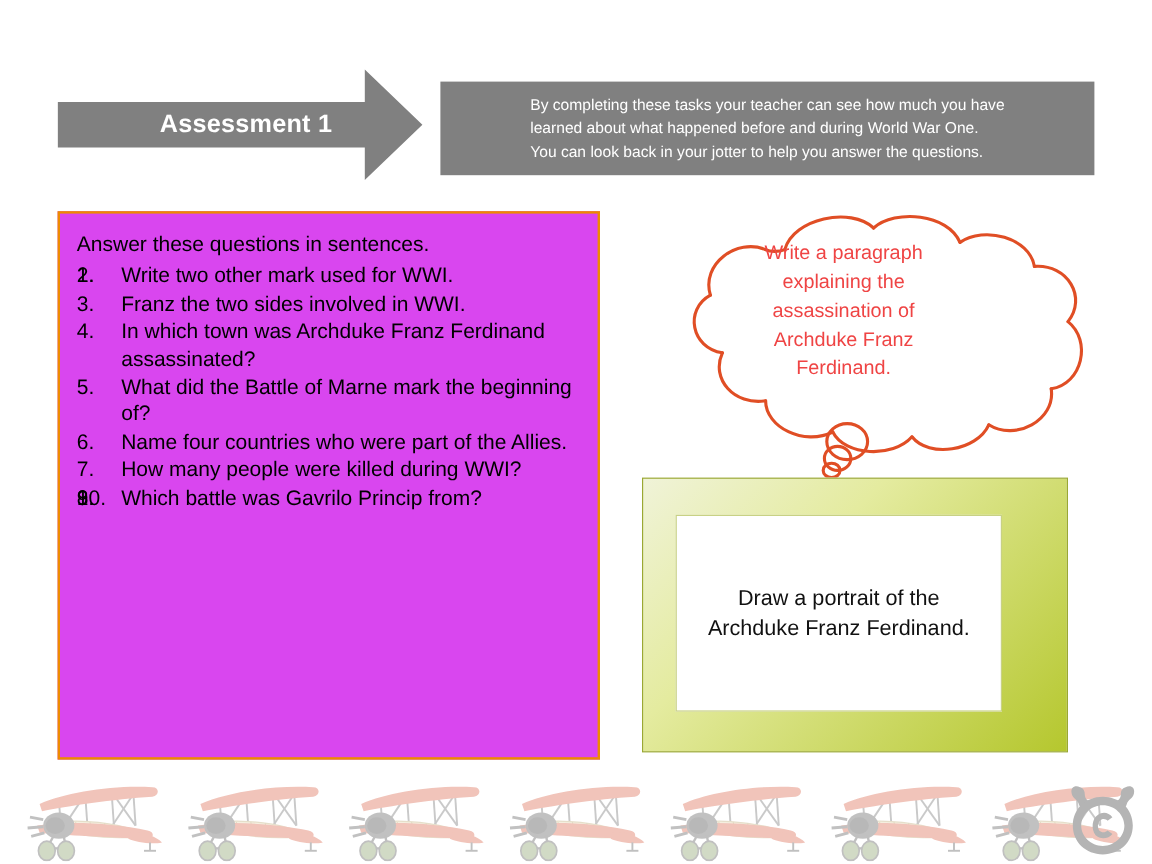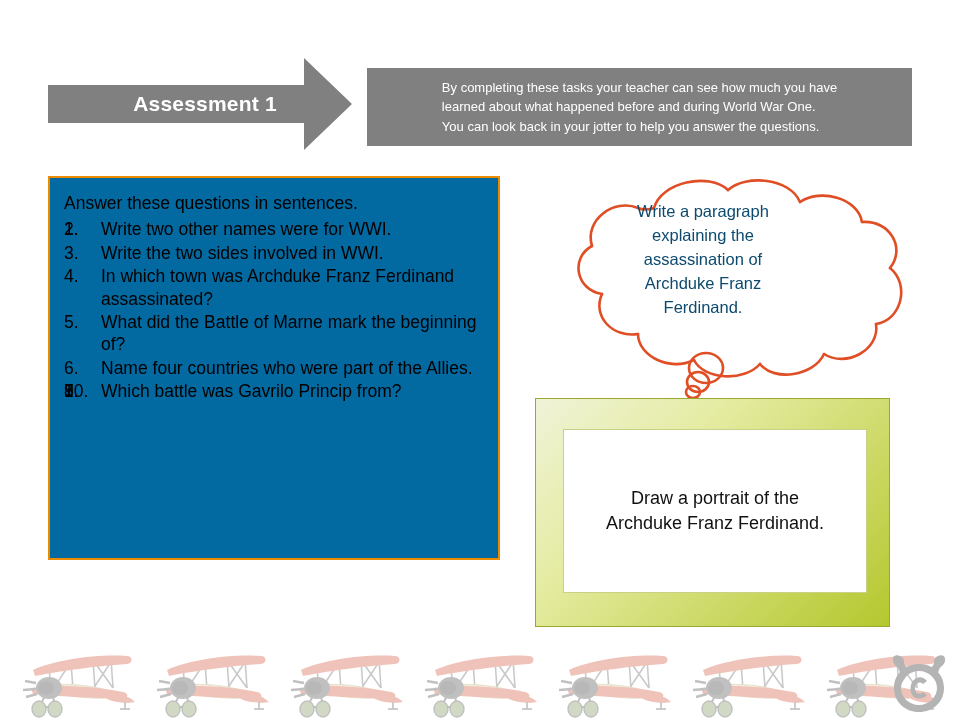--- a/index.html
+++ b/index.html
@@ -64,23 +64,23 @@
     text-align: left;
     white-space: pre-line;
   }
 
   
   #questions-panel {
     position: absolute;
     left: 48px;
     top: 176px;
     width: 452px;
-    height: 384px;
+    height: 457px;
     border: 2px solid #ED8B00;
-    background: #0369a1;
+    background: #d946ef;
     box-sizing: border-box;
     padding: 14px 14px 10px 12px;
   }
   #questions-intro {
     font-size: 17.5px;
     color: #000000;
     line-height: 1.34;
     margin: 0 0 3px 2px;
   }
   #questions-list {
@@ -113,41 +113,41 @@
     height: 222px;
   }
   #thought-cloud svg { display: block; }
   #cloud-text {
     position: absolute;
     left: 612px;
     top: 200px;
     width: 182px;
     text-align: center;
     font-size: 16.5px;
-    color: #0c4a6e;
+    color: #ef4444;
     line-height: 1.45;
     pointer-events: none;
   }
 
   
   #draw-box {
     position: absolute;
     left: 535px;
     top: 398px;
     width: 355px;
     height: 229px;
     border: 1px solid #9aa832;
     background: linear-gradient(135deg, #f0f3d8 0%, #e4eb9f 35%, #b5c72e 100%);
     box-sizing: border-box;
   }
   #draw-inner {
     position: absolute;
     left: 27px;
     top: 30px;
-    width: 304px;
+    width: 272px;
     height: 164px;
     background: #ffffff;
     border: 1px solid #c8d185;
     box-sizing: border-box;
     display: flex;
     align-items: center;
     justify-content: center;
   }
   #draw-text {
     font-size: 18px;
@@ -194,26 +194,26 @@
 <div id="intro-box">
   <div id="intro-text">By completing these tasks your teacher can see how much you have
 learned about what happened before and during World War One.
 You can look back in your jotter to help you answer the questions.</div>
 </div>
 
 <div id="questions-panel">
   <p id="questions-intro">Answer these questions in sentences.</p>
   <ol id="questions-list">
       <li><span class="qnum">1.</span></li>
-      <li><span class="qnum">2.</span><span class="qtext">Write two other names were for WWI.</span></li>
-      <li><span class="qnum">3.</span><span class="qtext">Write the two sides involved in WWI.</span></li>
+      <li><span class="qnum">2.</span><span class="qtext">Write two other mark used for WWI.</span></li>
+      <li><span class="qnum">3.</span><span class="qtext">Franz the two sides involved in WWI.</span></li>
       <li><span class="qnum">4.</span><span class="qtext">In which town was Archduke Franz Ferdinand assassinated?</span></li>
       <li><span class="qnum">5.</span><span class="qtext">What did the Battle of Marne mark the beginning of?</span></li>
       <li><span class="qnum">6.</span><span class="qtext">Name four countries who were part of the Allies.</span></li>
-      <li><span class="qnum">7.</span></li>
+      <li><span class="qnum">7.</span><span class="qtext">How many people were killed during WWI?</span></li>
       <li><span class="qnum">8.</span></li>
       <li><span class="qnum">9.</span></li>
       <li><span class="qnum">10.</span><span class="qtext">Which battle was Gavrilo Princip from?</span></li>
     </ol>
 </div>
 
 <div id="thought-cloud">
   <svg width="392" height="222" viewBox="0 0 392 222" xmlns="http://www.w3.org/2000/svg">
     <g fill="none" stroke="#E04E25" stroke-width="2.6" stroke-linecap="round">
 

